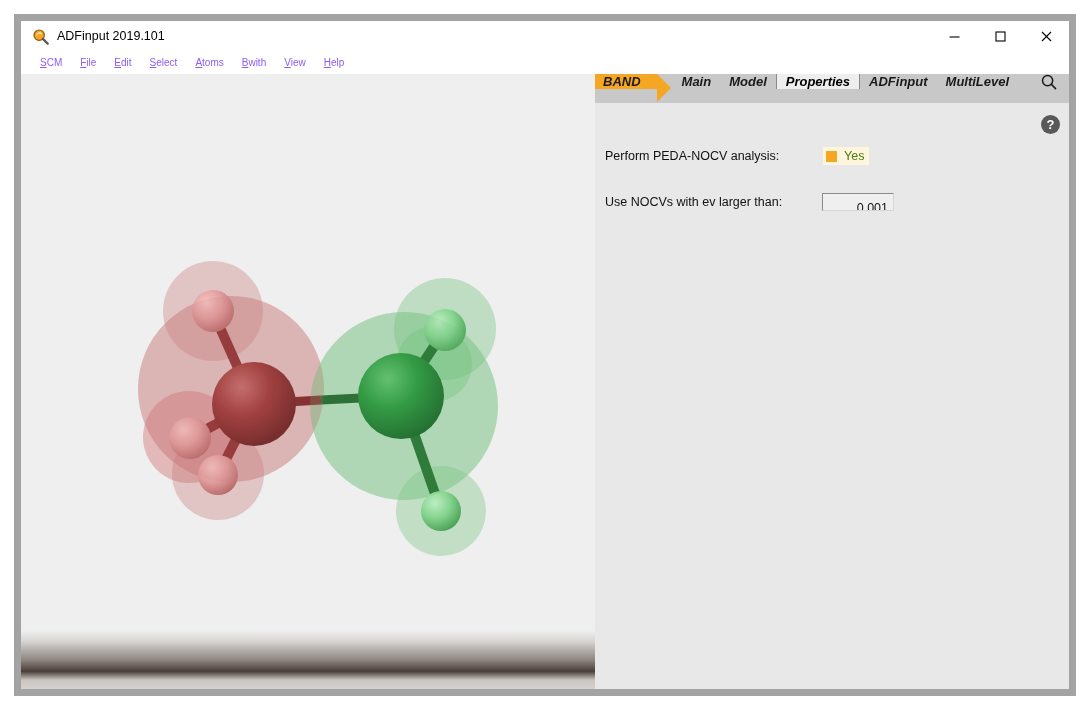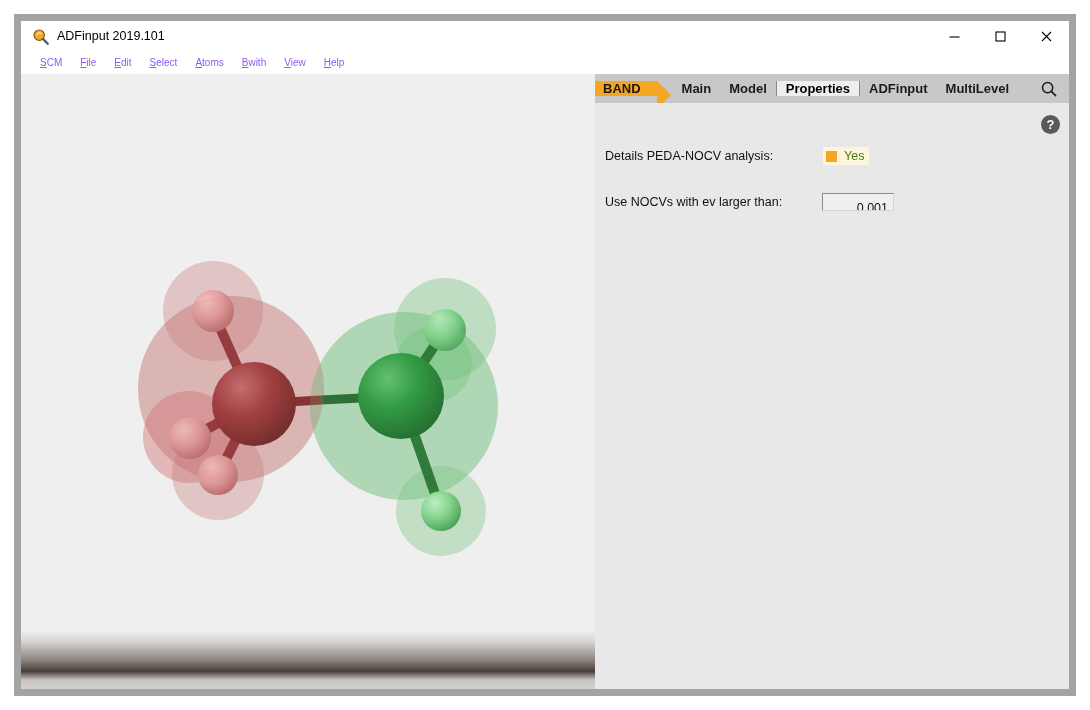--- a/index.html
+++ b/index.html
@@ -118,22 +118,23 @@
     background: #e8e8e8;
   }
 
   
   .tabbar {
     position: absolute;
     left: 0; top: 0;
     width: 100%; height: 29px;
     background: #c8c8c8;
     display: flex;
-    align-items: center;
-    box-sizing: border-box;
+    align-items: flex-start;
+    box-sizing: border-box;
+    font-style: italic;
   }
   .tab {
     display: flex; align-items: center;
     padding: 0 9px;
     font-size: 13px;
     font-weight: bold;
     color: #1a1a1a;
     white-space: nowrap;
     cursor: default;
     position: relative;
@@ -371,21 +372,21 @@
               <circle cx="6.6" cy="6.6" r="5.1" fill="none" stroke="#1a1a1a" stroke-width="1.5"></circle>
               <line x1="10.4" y1="10.4" x2="14.6" y2="14.6" stroke="#1a1a1a" stroke-width="1.5" stroke-linecap="round"></line>
             </svg>
           </div>
         </div>
 
         <div class="panel-body">
           <div class="help-btn">?</div>
 
           <div class="field-row r1">
-            <span class="field-label">Details PEDA-NOCV analysis:</span>
+            <span class="field-label">Perform PEDA-NOCV analysis:</span>
             <span class="chk-wrap">
               <span class="chk-box"></span>
               <span class="chk-label">Yes</span>
             </span>
           </div>
 
           <div class="field-row r2">
             <span class="field-label">Use NOCVs with ev larger than:</span>
             <input class="num-input" type="text" value="0.001" style="">
           </div>

